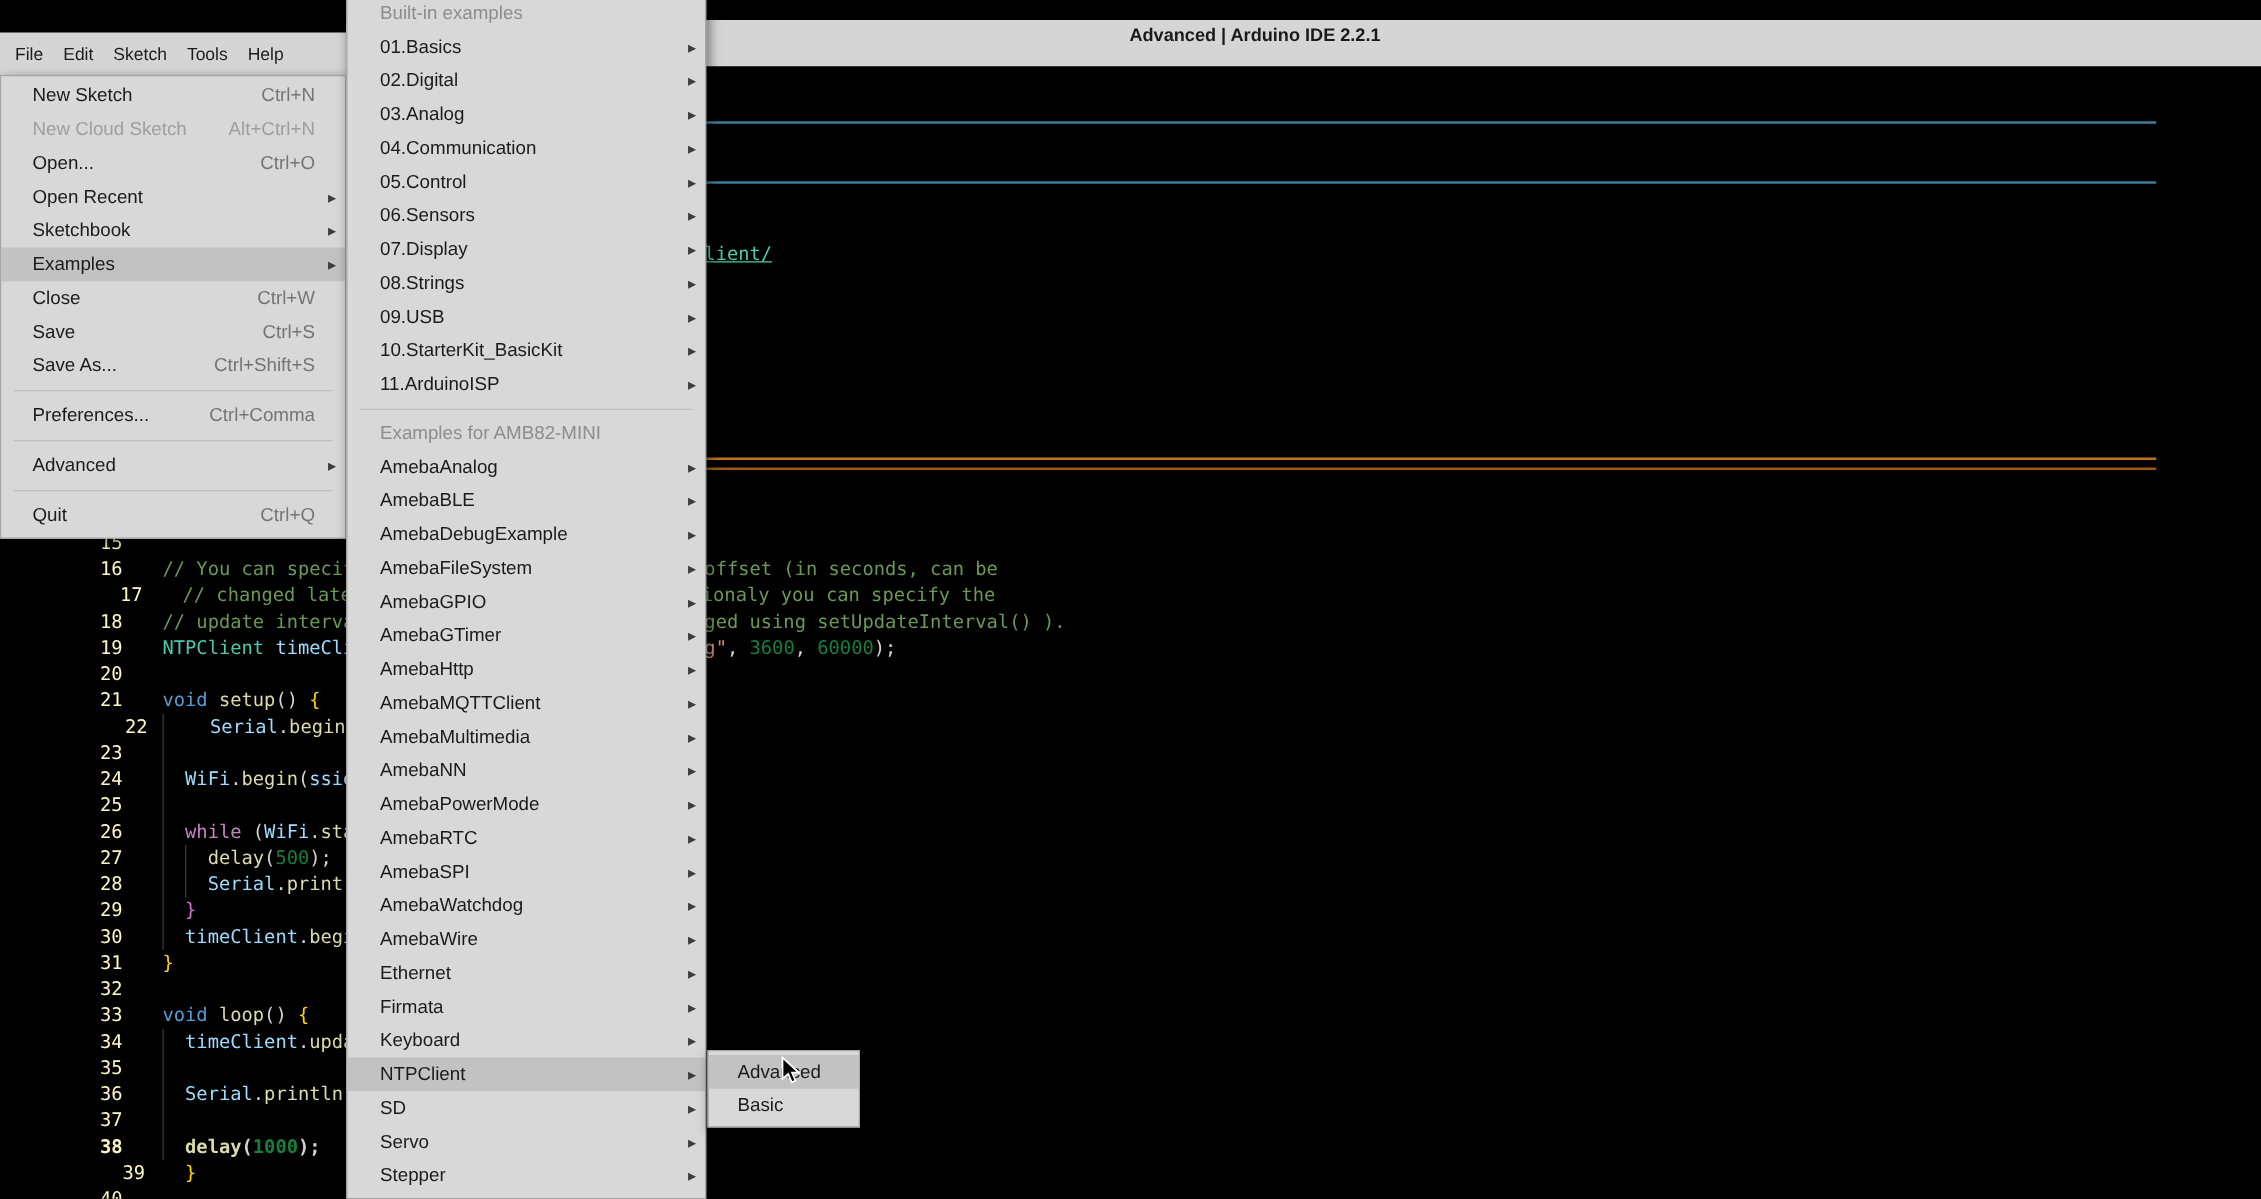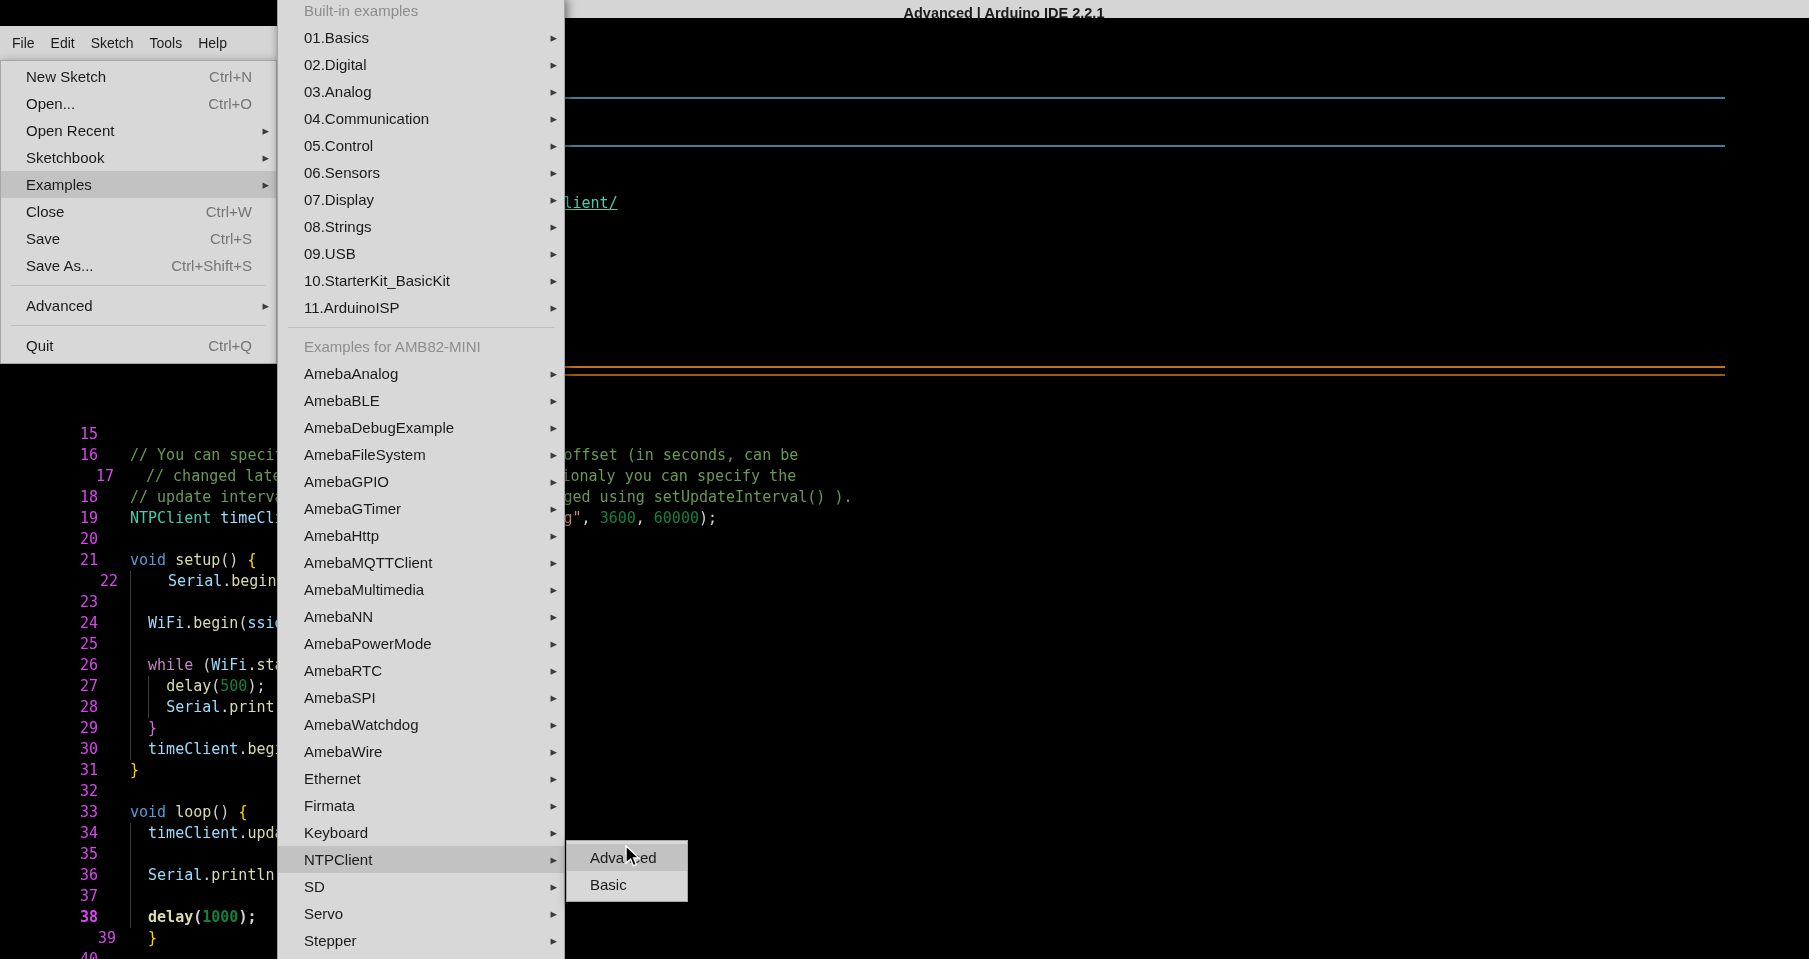--- a/index.html
+++ b/index.html
@@ -1,30 +1,30 @@
 <!DOCTYPE html>
 <html><head>
 <meta charset="utf-8">
 <style>
   html,body{margin:0;padding:0;overflow:hidden;background:#000;}
   body{width:1809px;height:959px;position:relative;font-family:"Liberation Sans",sans-serif;}
 
   
-  .titlebar{position:absolute;left:277px;top:0;width:1532px;height:18px;background:#d5d5d5;z-index:2;}
+  .titlebar{position:absolute;left:277px;top:16px;width:1532px;height:37px;background:#d5d5d5;z-index:2;}
   .title{position:absolute;left:727px;top:0;height:26px;line-height:26px;transform:translateX(-50%);
          font-size:14.5px;font-weight:bold;color:#1a1a1a;white-space:nowrap;}
   .menubar{position:absolute;left:0;top:26px;width:277px;height:34px;background:#d5d5d5;z-index:2;
            display:flex;align-items:center;padding-left:4px;box-sizing:border-box;font-size:14px;color:#1c1c1c;}
   .mb-item{padding:0 8px;line-height:34px;white-space:nowrap;}
 
   
   .editor{position:absolute;inset:0;background:#000;z-index:0;}
   .code-line{position:absolute;left:0;width:1809px;height:21px;line-height:21px;
              font-family:"DejaVu Sans Mono",monospace;font-size:15px;white-space:pre;}
-  .code-line .gut{position:absolute;left:0;top:0;width:98px;text-align:right;color:#d946ef;}
+  .code-line .gut{position:absolute;left:0;top:0;width:98px;text-align:right;color:#fef9c3;}
   .code-line .txt{position:absolute;left:130px;top:0;}
   .tk-u{text-decoration:underline;}
   .iguide{position:absolute;width:1px;background:#3d3d3d;}
   .hline{position:absolute;z-index:1;}
 
   
   .menu{position:absolute;background:#d8d8d8;border:1px solid #a6a6a6;box-shadow:2px 3px 9px rgba(0,0,0,.5);
         font-size:15px;color:#1b1b1b;z-index:10;box-sizing:border-box;}
   .file-menu{left:0;top:60px;width:277px;padding:2px 0 4px;}
   .examples-menu{left:277px;top:-4px;width:288px;height:974px;padding:0;}
@@ -99,20 +99,24 @@
     <div class="mb-item">Sketch</div>
     <div class="mb-item">Tools</div>
     <div class="mb-item">Help</div>
   </div>
 
   <div class="menu file-menu" id="file-menu-items">
       <div class="mi">
         <span class="lbl">New Sketch</span>
         <span class="sc">Ctrl+N</span>
       </div>
+      <div class="mi dis">
+        <span class="lbl">New Cloud Sketch</span>
+        <span class="sc">Alt+Ctrl+N</span>
+      </div>
       <div class="mi">
         <span class="lbl">Open...</span>
         <span class="sc">Ctrl+O</span>
       </div>
       <div class="mi">
         <span class="lbl">Open Recent</span>
         <span class="arrow">▸</span>
       </div>
       <div class="mi">
         <span class="lbl">Sketchbook</span>
@@ -126,20 +130,24 @@
         <span class="lbl">Close</span>
         <span class="sc">Ctrl+W</span>
       </div>
       <div class="mi">
         <span class="lbl">Save</span>
         <span class="sc">Ctrl+S</span>
       </div>
       <div class="mi">
         <span class="lbl">Save As...</span>
         <span class="sc">Ctrl+Shift+S</span>
+      </div>
+      <div class="mi gap">
+        <span class="lbl">Preferences...</span>
+        <span class="sc">Ctrl+Comma</span>
       </div>
       <div class="mi gap">
         <span class="lbl">Advanced</span>
         <span class="arrow">▸</span>
       </div>
       <div class="mi gap">
         <span class="lbl">Quit</span>
         <span class="sc">Ctrl+Q</span>
       </div>
     </div>

